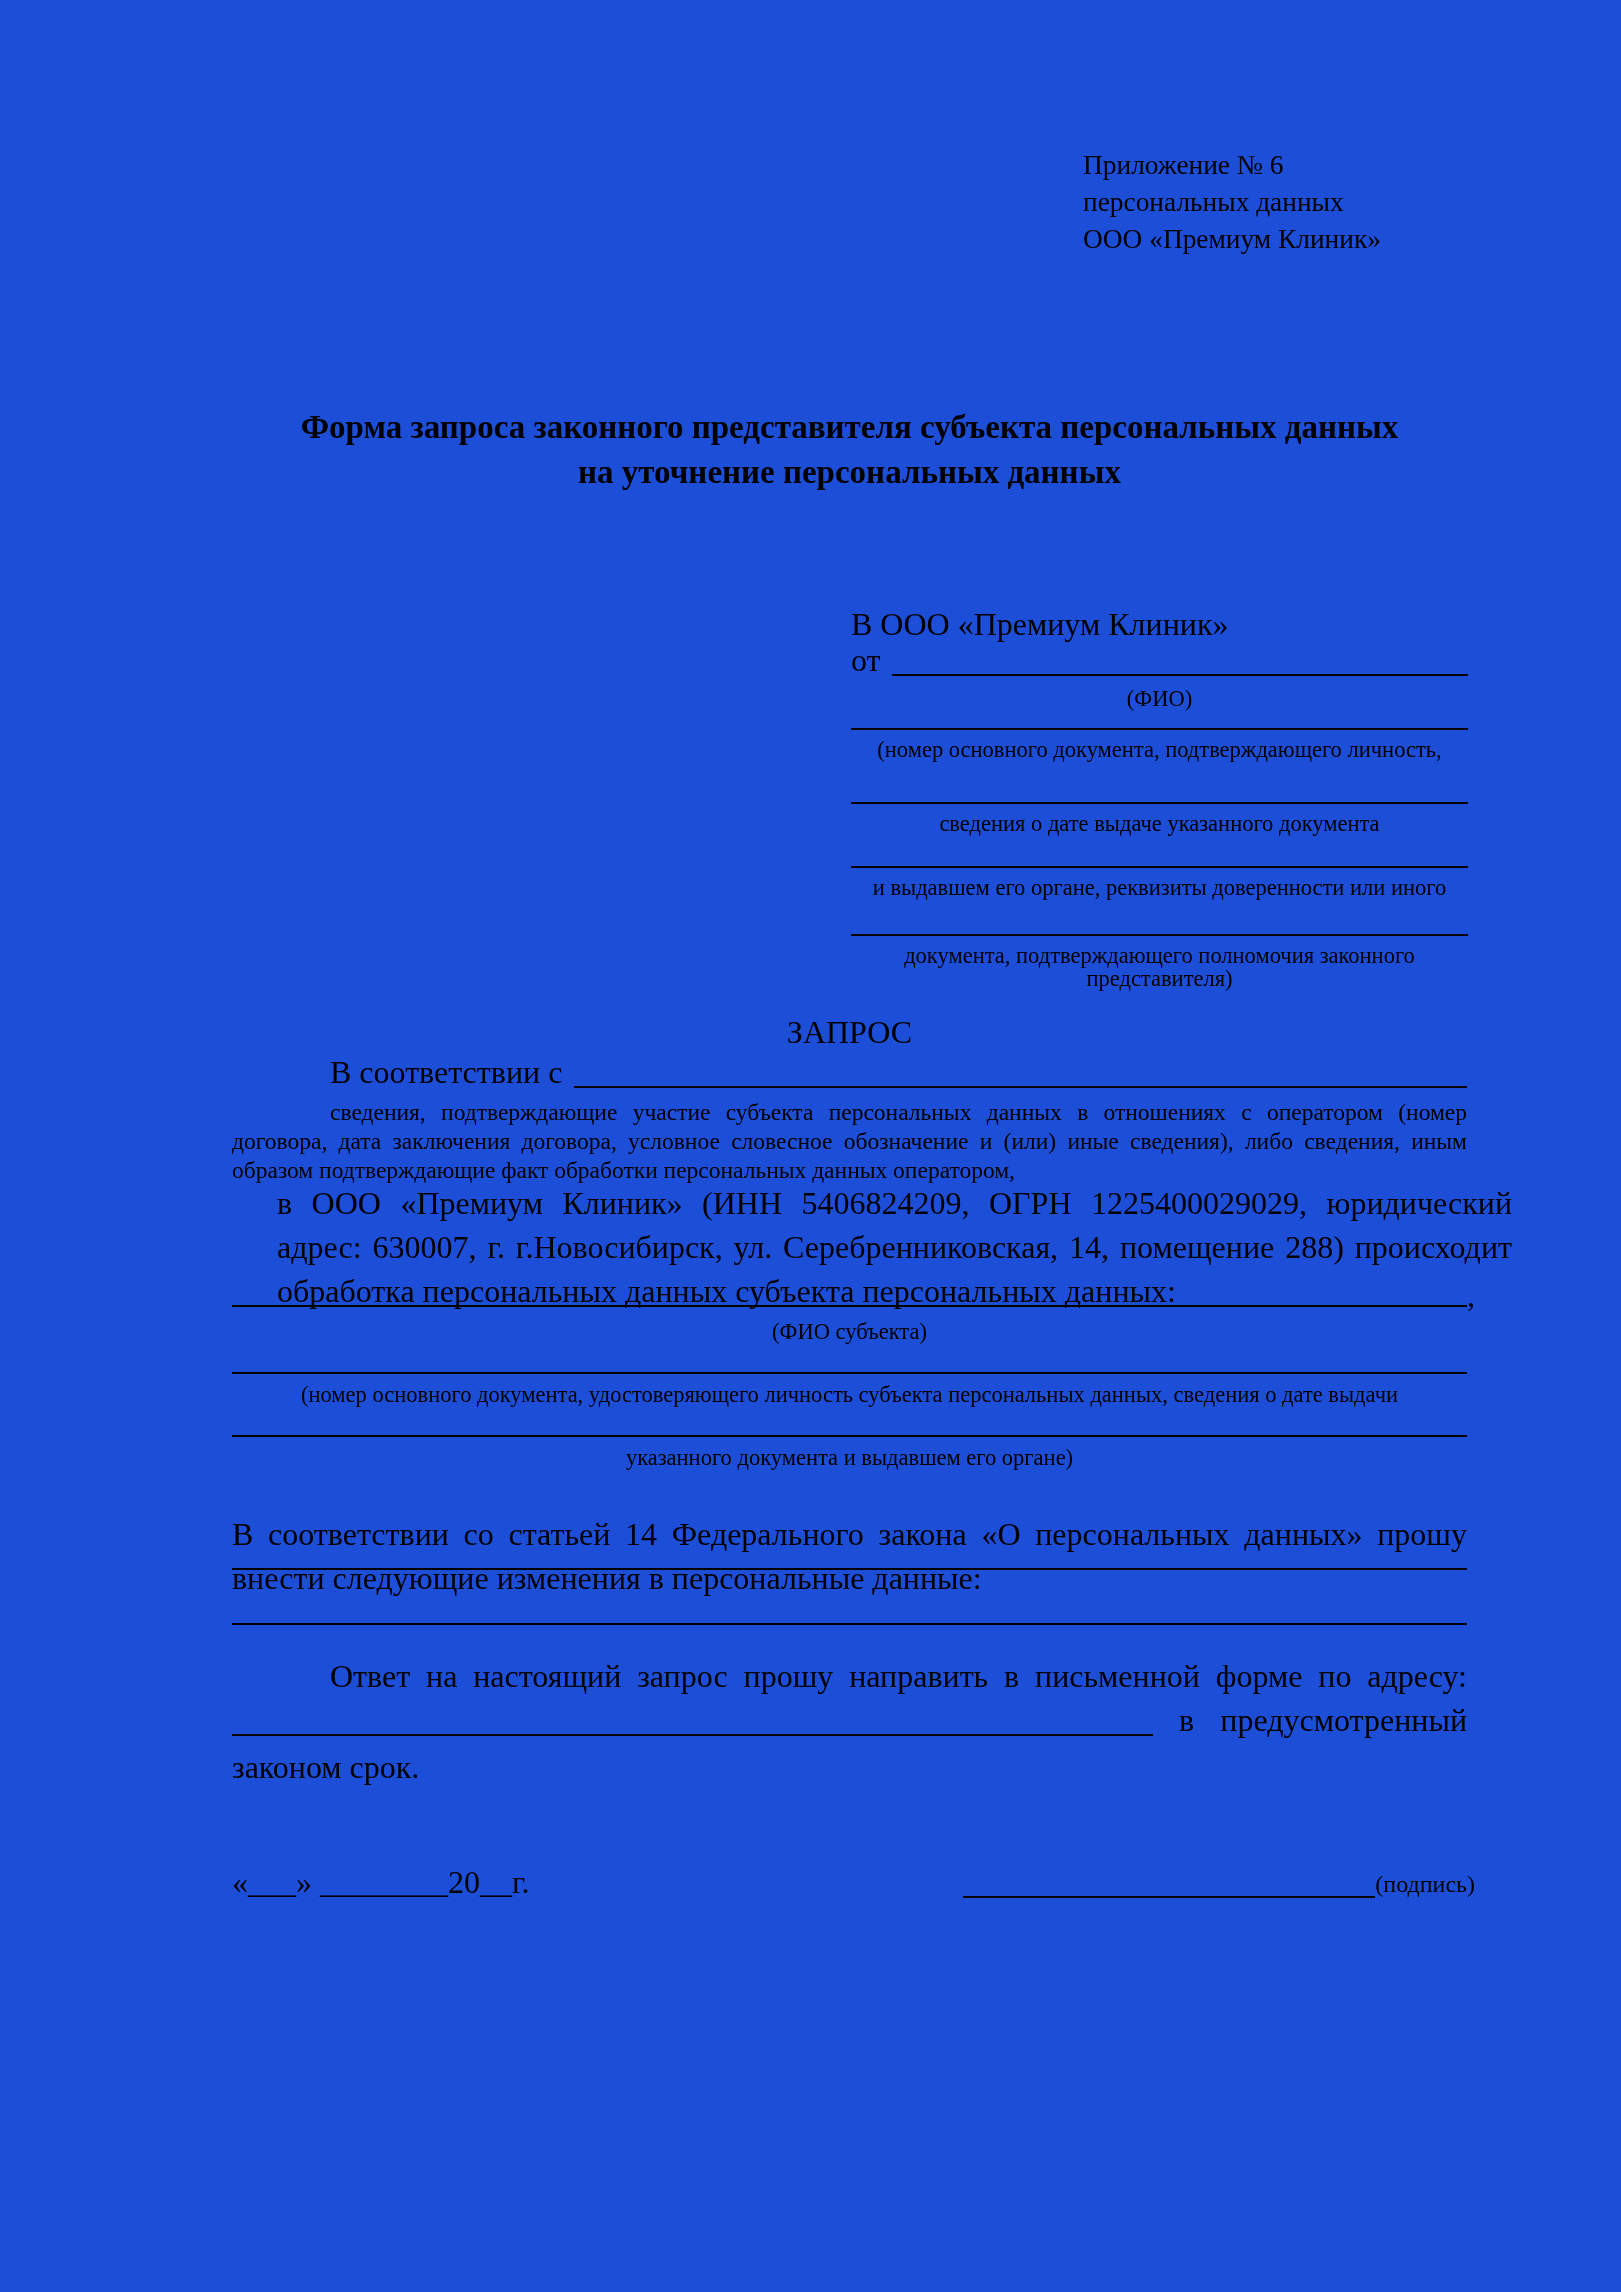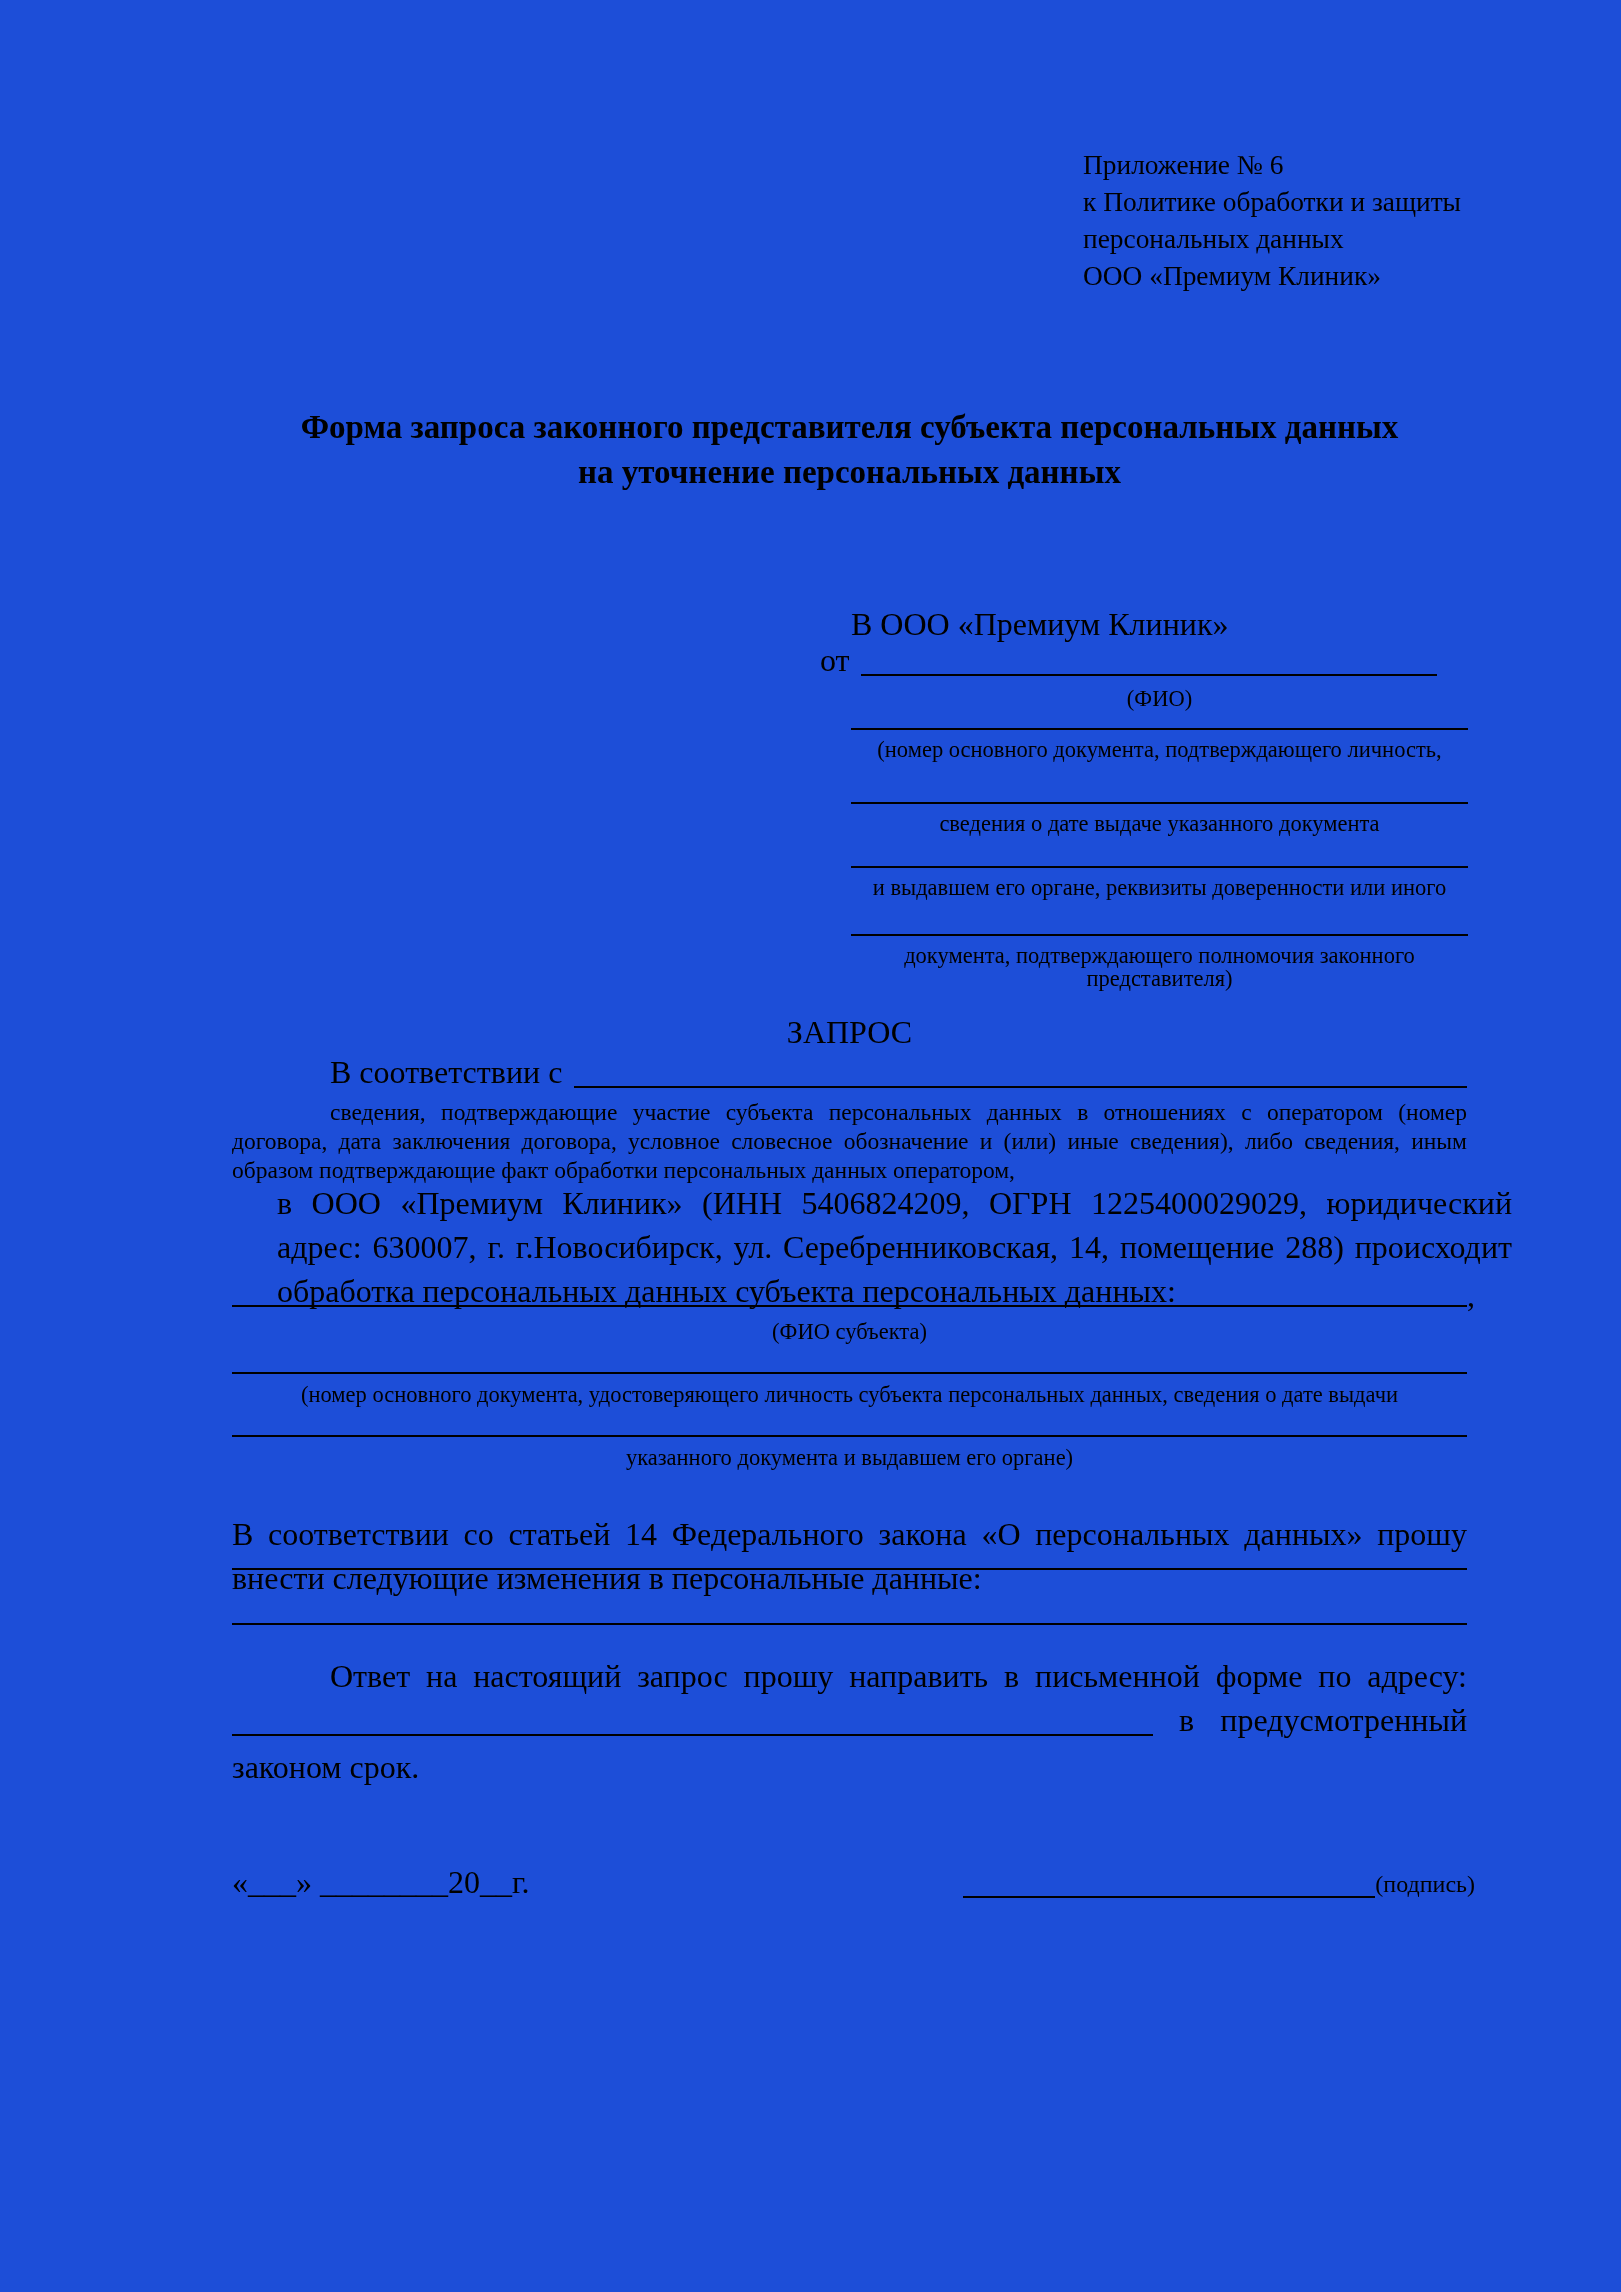--- a/index.html
+++ b/index.html
@@ -28,33 +28,32 @@
   .justify-last{text-align:justify;-moz-text-align-last:justify;text-align-last:justify;}
   .sig-cap{font-size:24px;line-height:39px;}
 </style>
 </head>
 <body>
 
 <div class="page">
 
   <div class="abs header-block" style="left:1083px;top:147px;width:441px;">
     <div>Приложение № 6</div>
-    <div>к Политике обработки и защиты</div>
     <div>персональных данных</div>
     <div>ООО «Премиум Клиник»</div>
   </div>
 
   <div class="abs title-block center bold" style="left:232px;top:405px;width:1235px;">
     <div>Форма запроса законного представителя субъекта персональных данных</div>
     <div>на уточнение персональных данных</div>
   </div>
 
   <div class="abs body-text" style="left:851px;top:602px;">В ООО «Премиум Клиник»</div>
 
-  <div class="abs body-text fill-row" style="left:820px;top:639px;width:617px;height:43px;">
+  <div class="abs body-text fill-row" style="left:851px;top:639px;width:617px;height:43px;">
     <span>от</span>
     <span class="blank" style="margin-left:11.8px;"></span>
   </div>
   <div class="abs cap" style="left:851px;top:688px;width:617px;">(ФИО)</div>
 
   <div class="abs line" style="left:851px;top:728px;width:617px;"></div>
   <div class="abs cap" style="left:851px;top:739px;width:617px;">(номер основного документа, подтверждающего личность,</div>
 
   <div class="abs line" style="left:851px;top:802px;width:617px;"></div>
   <div class="abs cap" style="left:851px;top:813px;width:617px;">сведения о дате выдаче указанного документа</div>

